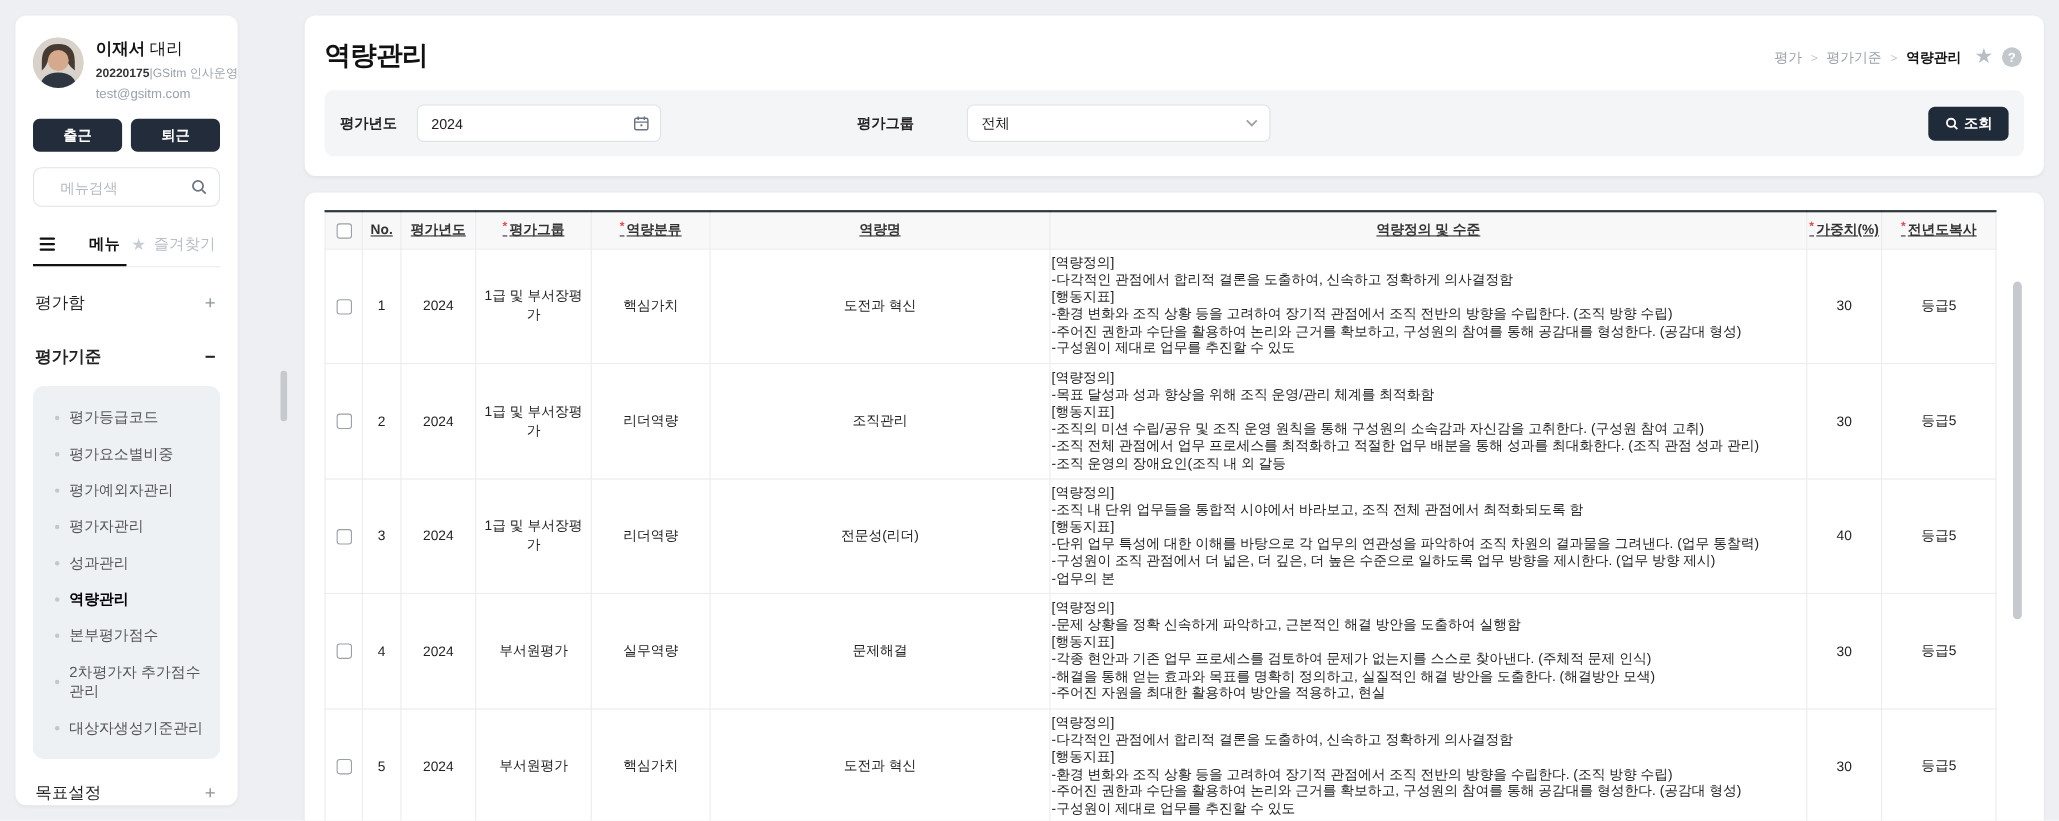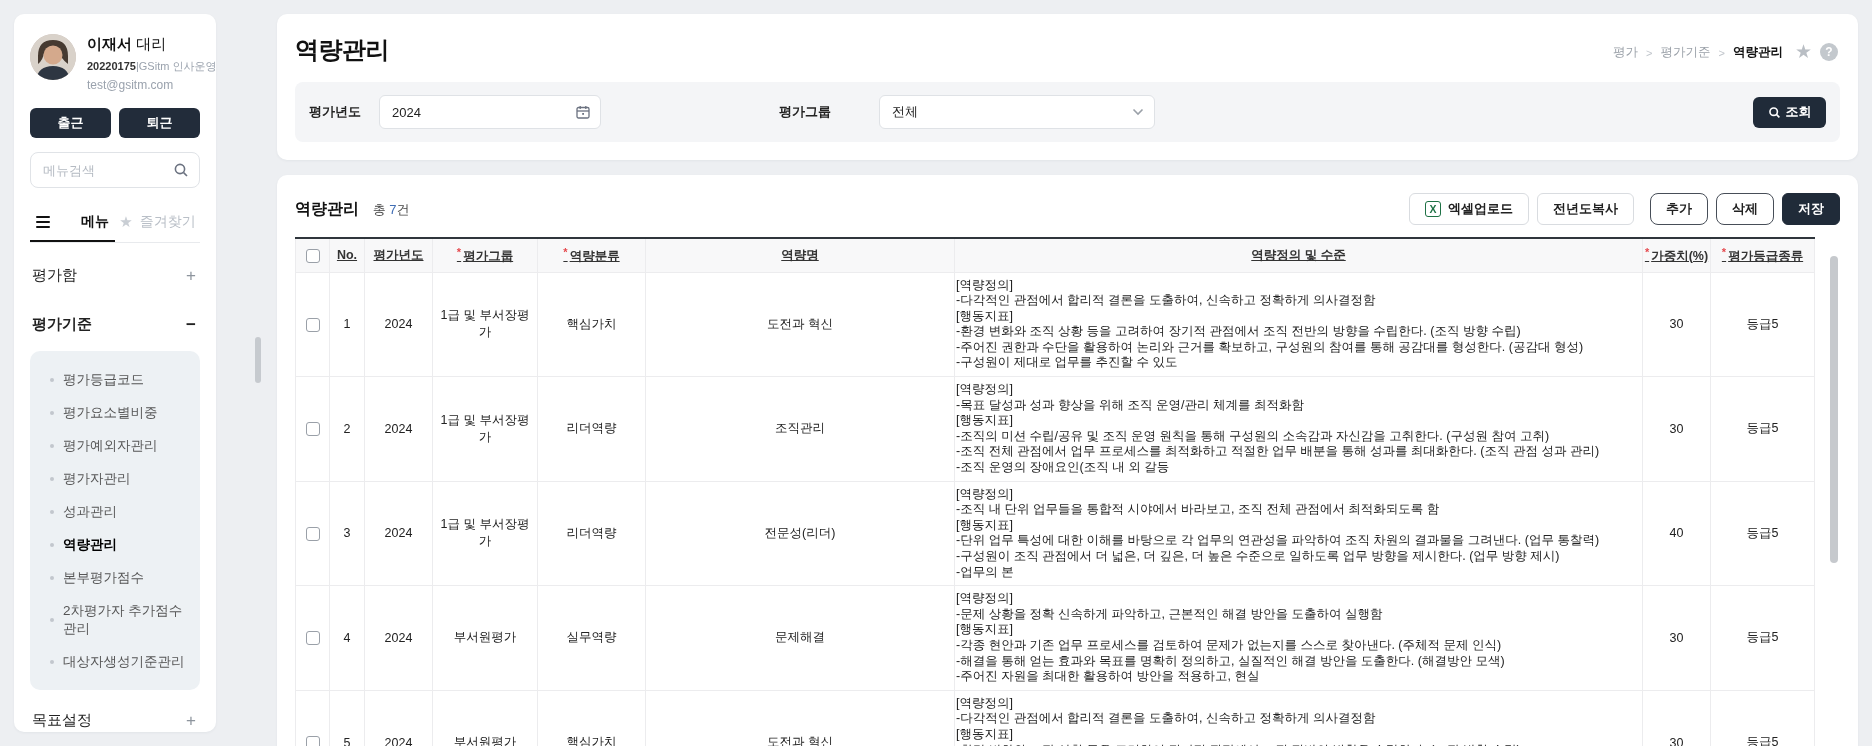--- a/index.html
+++ b/index.html
@@ -21,21 +21,21 @@
   .pname { font-size:15px; color:#111; margin-top:1px; }
   .pname b { font-weight:700; }
   .pmeta { font-size:11px; margin-top:5px; color:#9aa2ad; white-space:nowrap; }
   .pmeta .pid { color:#333; font-weight:700; }
   .pemail { font-size:12px; margin-top:4px; color:#9aa2ad; }
   .attend-row { display:flex; gap:8px; margin-top:16px; }
   .attend-row button { flex:1; height:30px; background:#222c3a; color:#fff; border:0;
       border-radius:6px; font-size:13px; font-weight:700; cursor:pointer; font-family:inherit; }
   .menu-search { position:relative; margin-top:14px; }
   .menu-search input { width:100%; height:36px; border:1px solid #e0e3e7; border-radius:8px;
-      padding:0 34px 0 12px; font-size:13px; color:#0c4a6e; background:#fff; font-family:inherit; }
+      padding:0 34px 0 24px; font-size:13px; color:#0c4a6e; background:#fff; font-family:inherit; }
   .menu-search input::placeholder { color:#b4bac2; }
   .menu-search svg { position:absolute; right:11px; top:10px; }
   .tabs { display:flex; margin-top:16px; border-bottom:1px solid #e8eaed; }
   .tab { flex:1; display:flex; align-items:center; justify-content:center; gap:7px;
       height:38px; font-size:14px; color:#b9bfc7; cursor:pointer; border-bottom:2px solid transparent; }
   .tab.active { color:#111; font-weight:700; border-bottom-color:#111;gap:31px; }
   .hamb { display:inline-block; width:14px; }
   .hamb i { display:block; height:2px; background:#111; margin:3px 0; border-radius:1px; }
   .tab .star { color:#c9ced4; font-size:15px; }
   #menu-root { margin-top:8px; }
@@ -249,36 +249,20 @@
         <svg width="13" height="13" viewBox="0 0 16 16" fill="none" stroke="#fff" stroke-width="2">
             <circle cx="7" cy="7" r="4.6"></circle>
             <line x1="10.6" y1="10.6" x2="14" y2="14"></line>
           </svg>
         <span>조회</span>
       </button>
     </div>
   </section>
 
   <section class="card card-table">
-    <div class="toolbar">
-      <div class="tleft">
-        <span class="ttitle">역량관리</span>
-        <span class="tcount"><span>총 </span><span class="blue">7</span><span>건</span></span>
-      </div>
-      <div class="tright">
-        <button class="btn">
-          <span class="xls">X</span>
-          <span>엑셀업로드</span>
-        </button>
-        <button class="btn">전년도복사</button>
-        <button class="btn btn-outline-dark grp-gap">추가</button>
-        <button class="btn btn-outline-dark">삭제</button>
-        <button class="btn btn-dark">저장</button>
-      </div>
-    </div>
     <table id="grid">
         <colgroup>
           <col style="width:34px">
           <col style="width:35px">
           <col style="width:68px">
           <col style="width:105px">
           <col style="width:108px">
           <col style="width:309px">
           <col style="width:688px">
           <col style="width:68px">
@@ -287,21 +271,21 @@
         <thead>
           <tr>
             <th><span class="cb"></span></th>
             <th><span>No.</span></th>
             <th><span>평가년도</span></th>
             <th><span class="req">*</span><span>평가그룹</span></th>
             <th><span class="req">*</span><span>역량분류</span></th>
             <th><span>역량명</span></th>
             <th><span>역량정의 및 수준</span></th>
             <th><span class="req">*</span><span>가중치(%)</span></th>
-            <th><span class="req">*</span><span>평가등급종류</span></th>
+            <th><span class="req">*</span><span>전년도복사</span></th>
           </tr>
         </thead>
         <tbody>
           <tr>
             <td><span class="cb"></span></td>
             <td>1</td>
             <td>2024</td>
             <td>1급 및 부서장평가</td>
             <td>핵심가치</td>
             <td>도전과 혁신</td>

